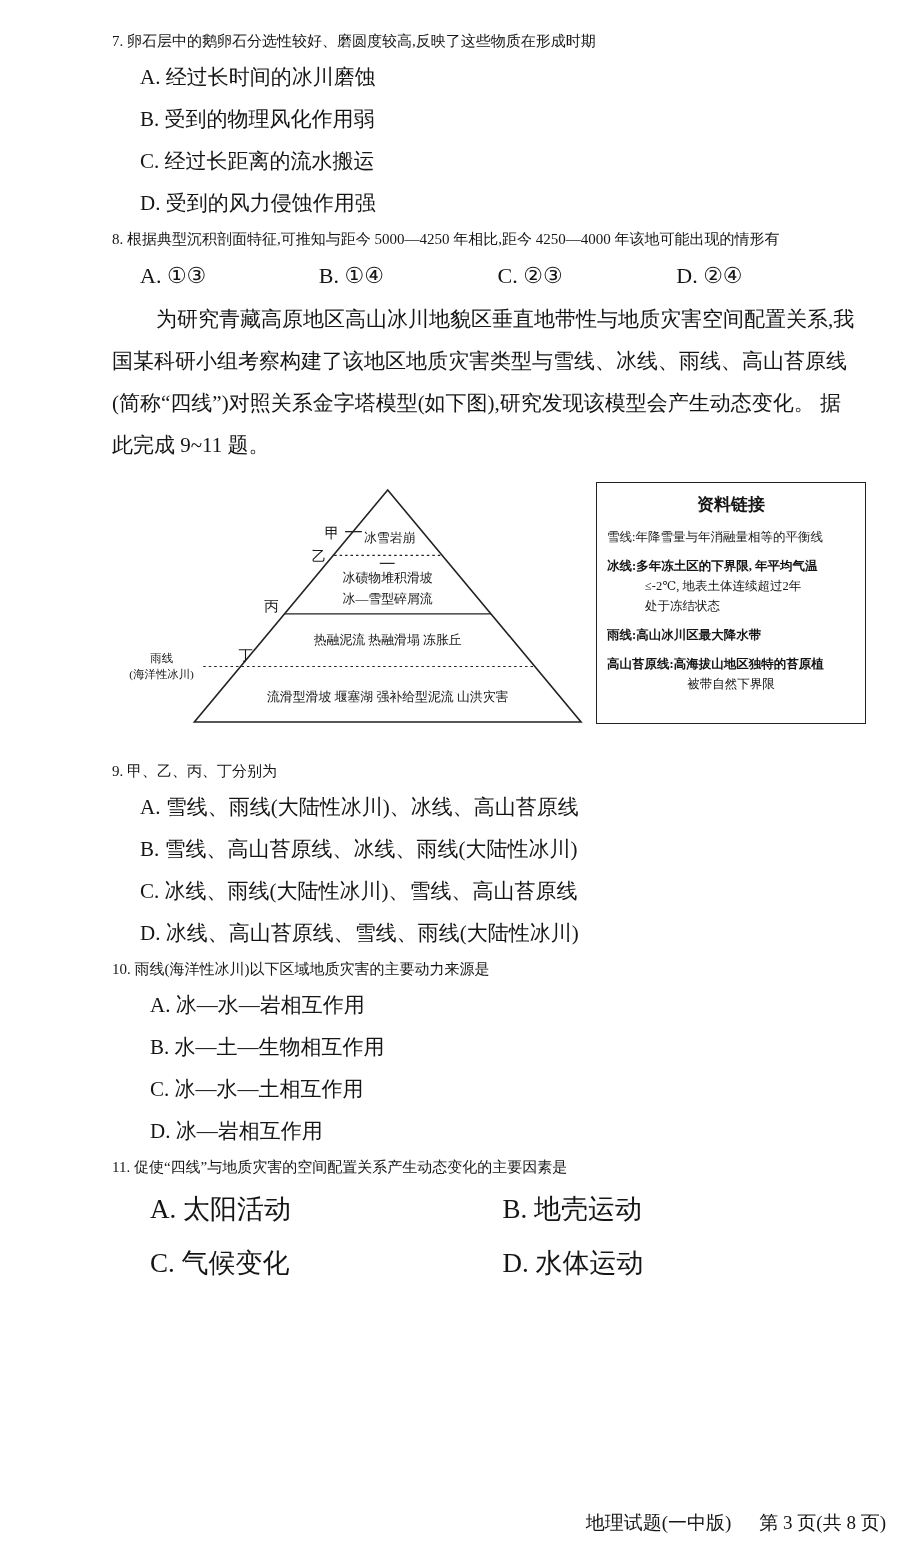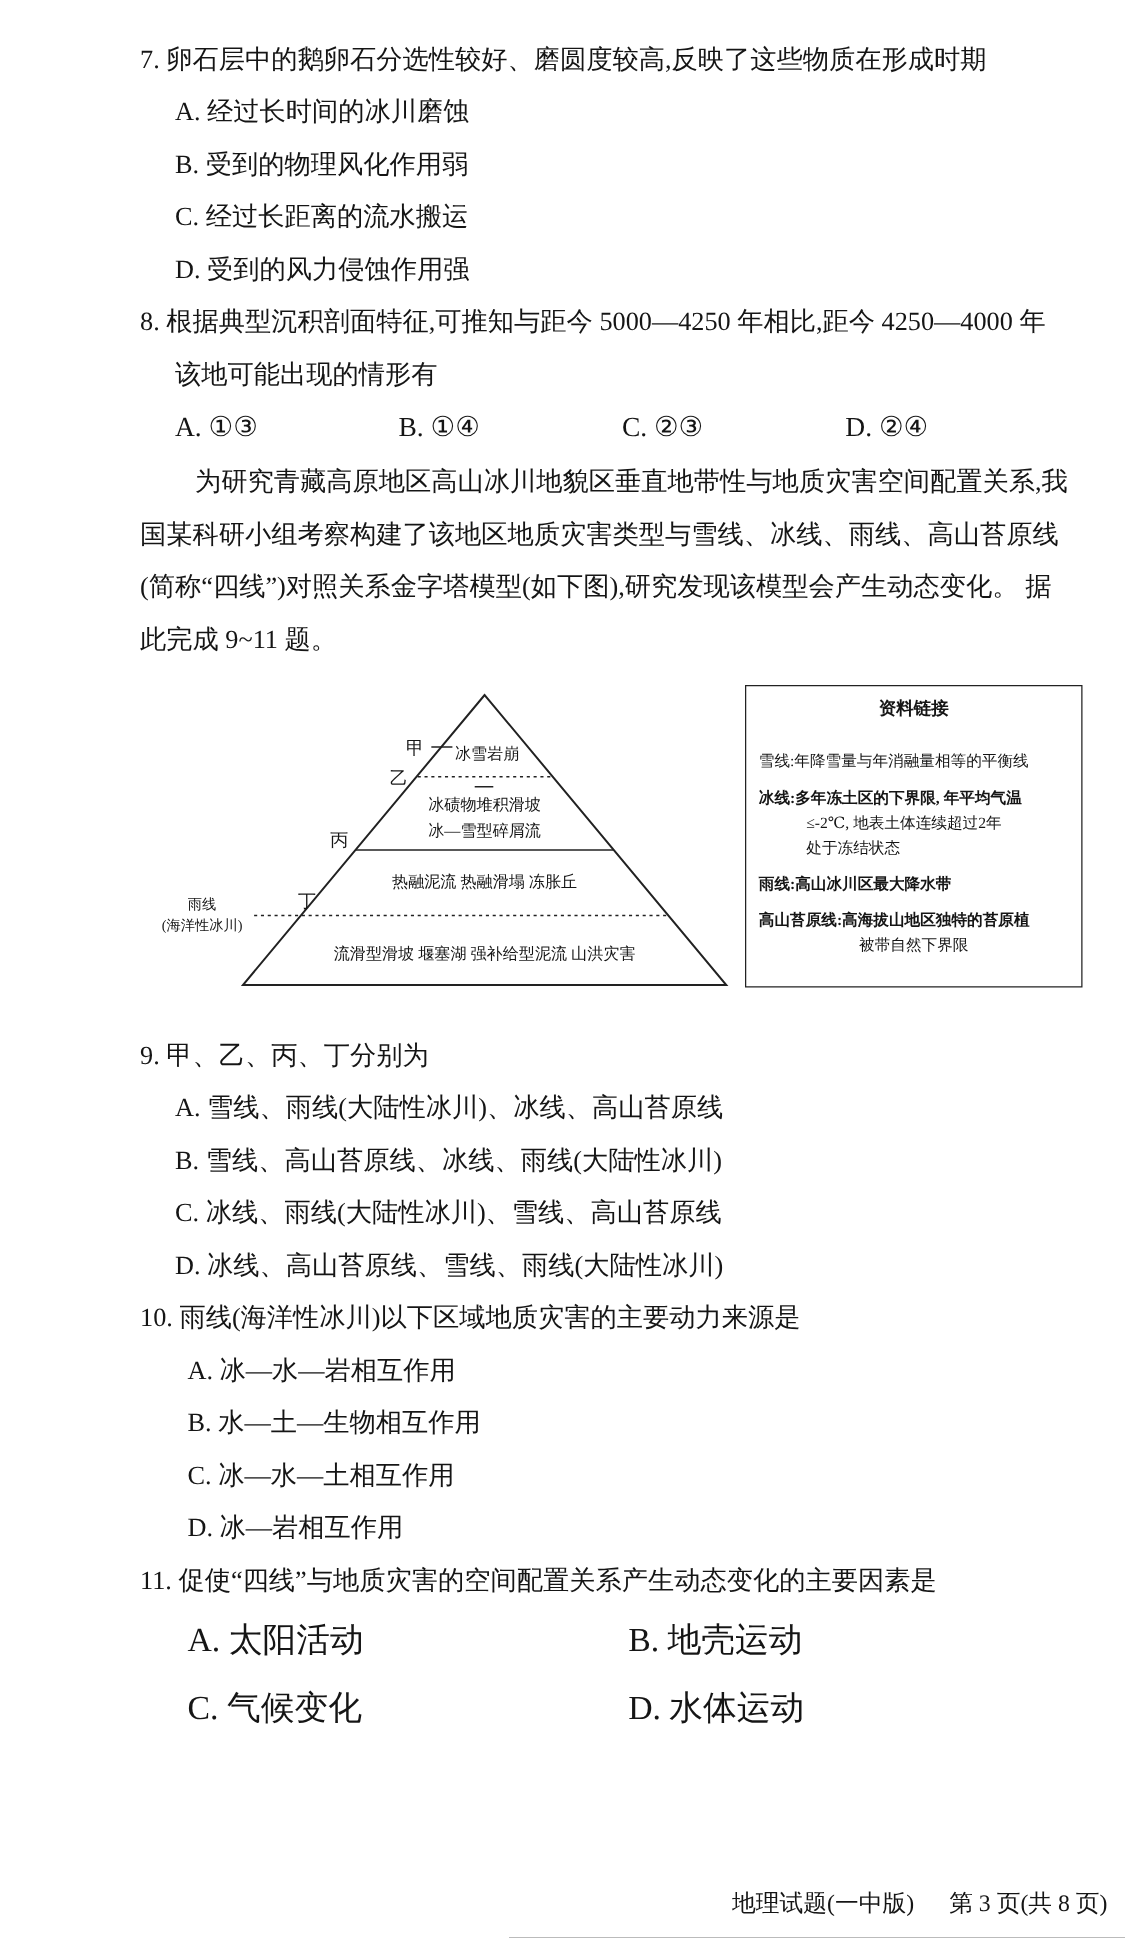--- a/index.html
+++ b/index.html
@@ -3,21 +3,21 @@
 <meta charset="utf-8">
 <style>
   html,body { margin:0; padding:0; background:#888; }
   .page {
     width:900px; height:1550px; margin:0 auto; background:#ffffff;
     box-sizing:border-box; padding:26px 45px 10px 112px;
     position:relative; overflow:hidden;
     font-family:"Liberation Serif","DejaVu Serif",serif;
     color:#151515;
   }
-  .q-text { font-size:21px; line-height:2.0; }
+  .q-text { font-size:15px; line-height:2.0; }
   .hang  { text-indent:-28px; padding-left:28px; }
   .hang2 { text-indent:-38px; padding-left:38px; }
   .option { font-size:21px; line-height:2.0; padding-left:28px; }
   .option.ind2 { padding-left:38px; }
   .sub-options { font-size:21px; line-height:2.0; padding-left:28px; }
   .opt-row { display:flex; padding-left:28px; font-size:22px; line-height:2.0; }
   .opt-row .ro { width:193px; padding-left:0; }
   .opt-row2 { display:flex; padding-left:38px; font-size:27px; line-height:2.0; }
   .opt-row2 .ro { width:377px; padding-left:0; }
   .intro { font-size:21px; line-height:2.0; text-indent:44px; }
@@ -26,21 +26,21 @@
   .pyramid-wrap { width:470px; flex:0 0 auto; }
   .t-label { font-size:14.5px; fill:#151515; }
   .t-tier  { font-size:13px;  fill:#151515; }
   .t-rain  { font-size:11.5px; fill:#151515; }
 
   .info-box {
     flex:0 0 auto; width:270px; min-height:242px; box-sizing:border-box;
     border:1.5px solid #222; margin-left:6px; padding:8px 10px 8px 10px;
     font-size:12.5px; line-height:1.6;
   }
-  .info-title { text-align:center; font-weight:bold; font-size:14px; margin-bottom:20px; }
+  .info-title { text-align:center; font-weight:bold; font-size:17px; margin-bottom:9px; }
   .info-line.ind { padding-left:38px; }
   .info-line.center { text-align:center; }
   .info-line.mt { margin-top:9px;font-weight:bold; }
 
   .footer {
     position:absolute; left:0; right:0; bottom:14px;
     text-align:right; font-size:19px;
   }
   .footer span { margin:0 14px; }
 </style>

